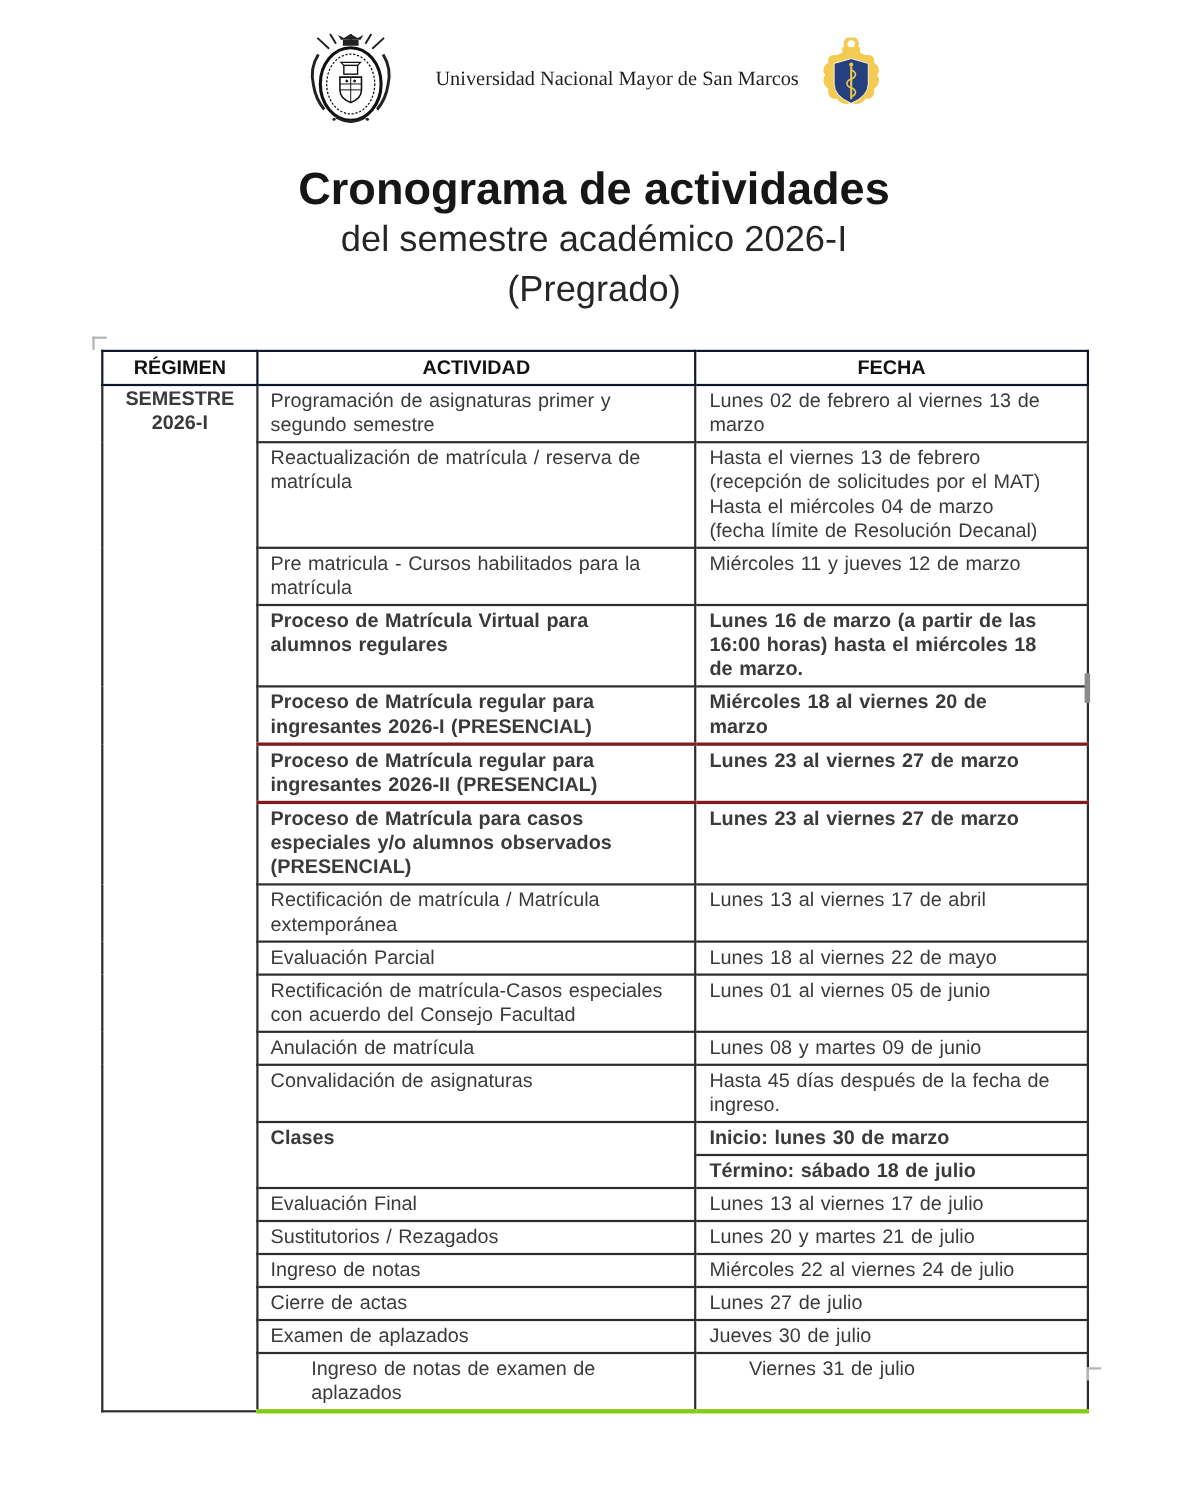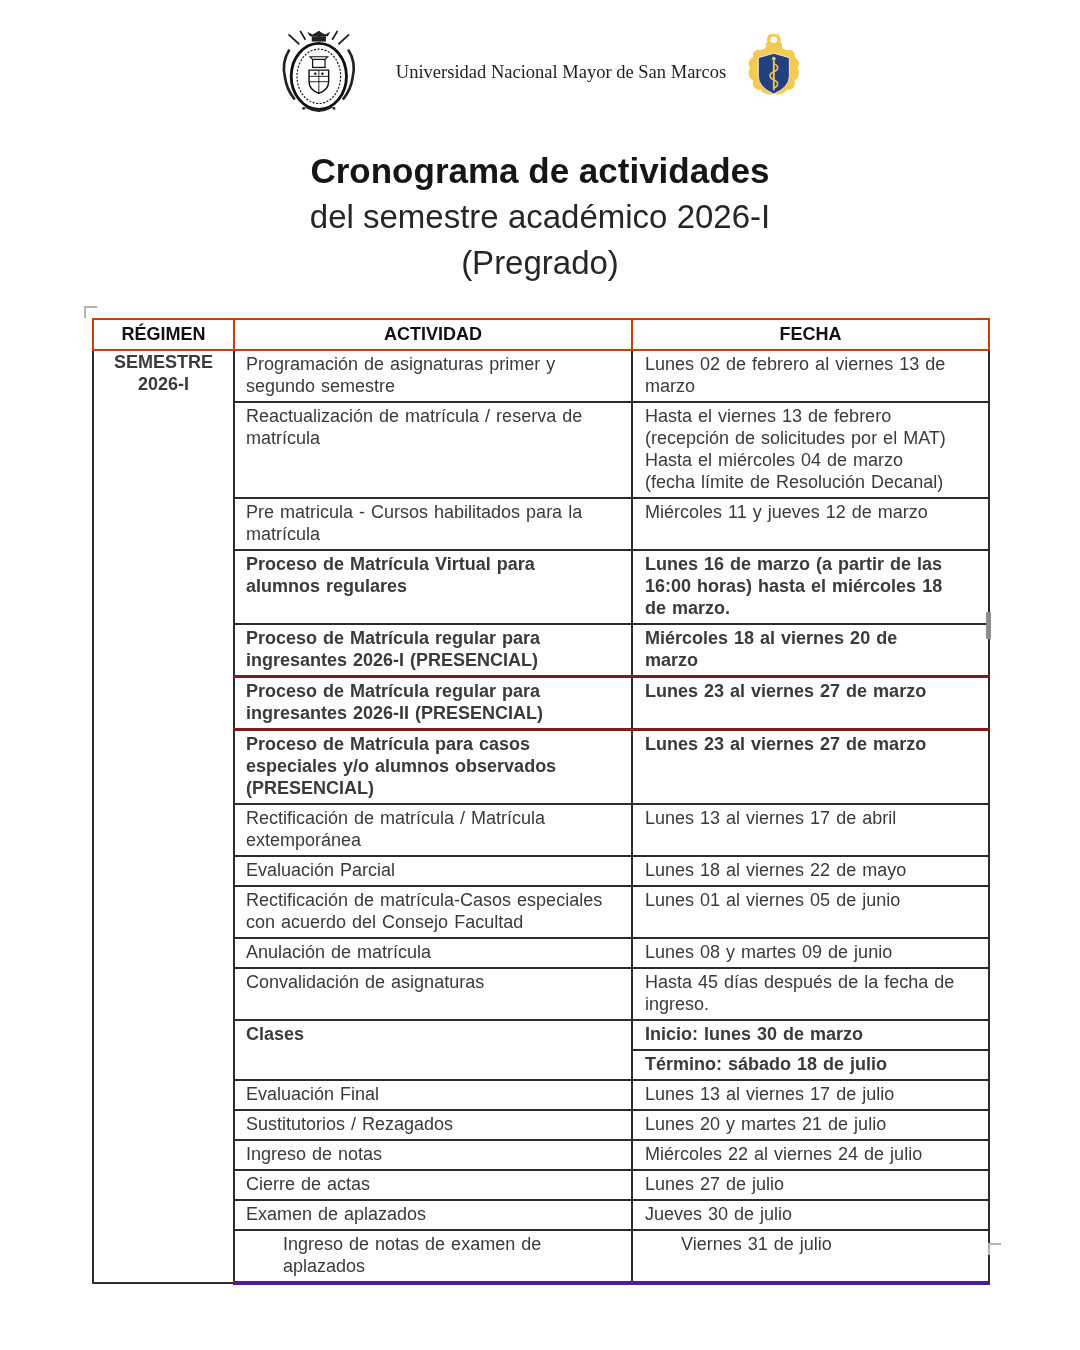--- a/index.html
+++ b/index.html
@@ -18,46 +18,46 @@
     font-size:30px;font-weight:bold;color:#151515;line-height:1.12;letter-spacing:.2px;
   }
   .university-name{
     font-family:"Liberation Serif", serif;font-size:18.5px;color:#1f1f1f;margin-top:3px;margin-left:16px;
   }
   .gold-box svg{width:68px;height:74px;display:block;}
   
   .title-block{
     position:absolute;top:148px;left:0;width:100%;text-align:center;color:#1d1d1d;
   }
-  .title-line1{font-size:35px;font-weight:bold;line-height:46px;color:#161616;}
+  .title-line1{font-size:41px;font-weight:bold;line-height:46px;color:#161616;}
   .title-line2,.title-line3{font-size:33px;font-weight:normal;line-height:46px;color:#262626;}
   
   table.schedule{
     position:absolute;top:318px;left:92px;width:896px;
     border-collapse:collapse;table-layout:fixed;
   }
   table.schedule th{
-    border:2px solid #c2410c;font-size:18px;font-weight:bold;color:#111;
+    border:2px solid #0f172a;font-size:18px;font-weight:bold;color:#111;
     padding:3px 2px;text-align:center;height:23px;
   }
   table.schedule td{
     border:2px solid #2c2c2c;font-size:18px;line-height:22px;
     vertical-align:top;color:#3a3a3a;word-spacing:1px;
   }
   td.activity-cell{padding:2px 28px 4px 11px;white-space:pre-line;}
   td.date-cell{padding:2px 10px 4px 12px;white-space:pre-line;}
   td.bold{font-weight:bold;color:#101010;}
   td.mid{vertical-align:middle;}
   td.regimen-cell{
     vertical-align:middle;text-align:center;font-weight:bold;font-size:18.5px;
     color:#2e4c9c;white-space:pre-line;line-height:25px;
     padding:0 4px 214px 4px;border-bottom:4px solid #4a4a4a;
   }
   tr.thick-top td{border-top:3px solid #7f1d1d;}
-  tr.last-row td{border-bottom:4px solid #4c1d95;padding-left:48px;}
+  tr.last-row td{border-bottom:4px solid #84cc16;padding-left:48px;}
   
   .mark-tl{
     position:absolute;left:84px;top:306px;width:11px;height:10px;
     border-left:2px solid #b3b3b3;border-top:2px solid #b3b3b3;
   }
   .mark-right{
     position:absolute;left:986px;top:612px;width:5px;height:27px;
     background:#8b8b8b;border-radius:1px;
   }
   .mark-br{

